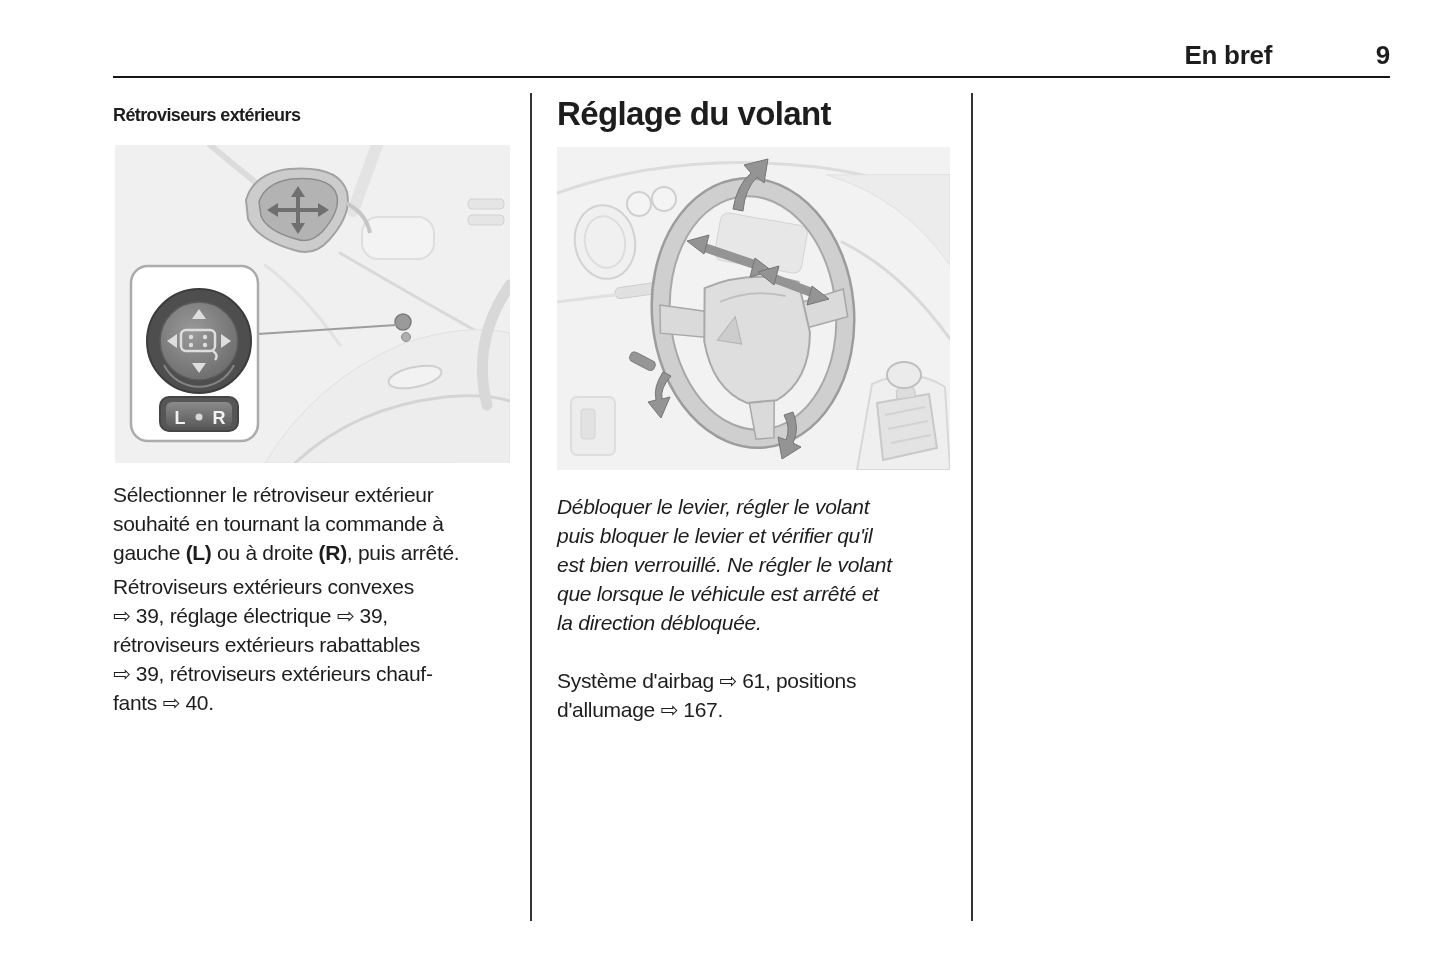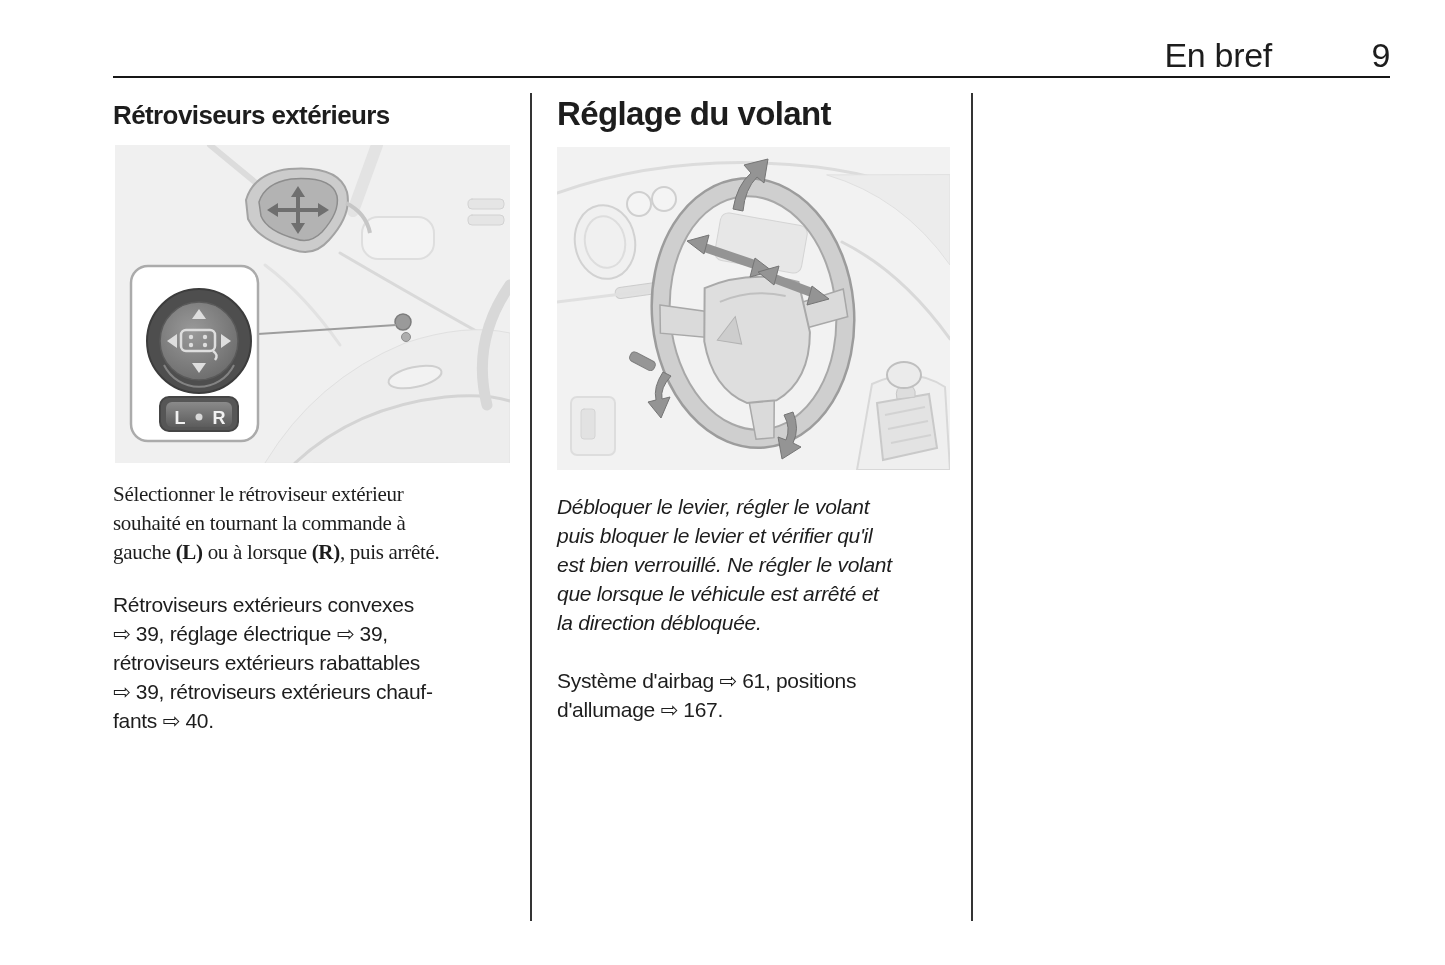--- a/index.html
+++ b/index.html
@@ -1,22 +1,22 @@
 <!DOCTYPE html>
 <html><head>
 <meta charset="utf-8">
 <style>
   * { margin:0; padding:0; box-sizing:border-box; }
   html,body { width:1445px; height:965px; background:#ffffff; }
   body { font-family:"Liberation Sans","DejaVu Sans",sans-serif; color:#1d1d1d; position:relative; overflow:hidden; }
   .abs { position:absolute; }
-  .hdr { font-weight:normal; font-size:34px; line-height:30px; letter-spacing:-0.3px;margin-left:48px; }
+  .hdr { font-weight:bold; font-size:26px; line-height:30px; letter-spacing:-0.3px;margin-left:48px; }
   .rule { background:#161616; }
   .vdiv { background:#343434; }
-  .h-sub { font-weight:bold; font-size:26px; line-height:32px; letter-spacing:-0.6px; }
+  .h-sub { font-weight:bold; font-size:18px; line-height:32px; letter-spacing:-0.6px; }
   .h-main { font-weight:bold; font-size:33px; line-height:38px; letter-spacing:-0.6px; }
   .para { font-size:21px; line-height:29px; letter-spacing:-0.3px; white-space:pre; color:#1d1d1d; }
   .b { font-weight:bold; }
   .illus { display:block; }
 </style>
 </head>
 <body>
 
 <div class="abs hdr" style="top:40px; right:173px;">En bref</div>
 <div class="abs hdr" style="top:40px; right:55px;">9</div>
@@ -103,25 +103,25 @@
         <rect x="45" y="252" width="78" height="34" rx="9" fill="#565656" stroke="#454545" stroke-width="2"></rect>
         <rect x="51" y="257" width="66" height="25" rx="6" fill="url(#rockg)"></rect>
         <text x="65" y="279" font-family="Liberation Sans, sans-serif" font-size="18" font-weight="bold" fill="#f2f2f2" text-anchor="middle">L</text>
         <circle cx="84" cy="272" r="3.5" fill="#d8d8d8"></circle>
         <text x="104" y="279" font-family="Liberation Sans, sans-serif" font-size="18" font-weight="bold" fill="#f2f2f2" text-anchor="middle">R</text>
       </g>
     </g>
   </svg>
 </div>
 
-<p class="abs para" style="left:113px; top:480px;font-family:Liberation Serif, serif;"><span>Sélectionner le rétroviseur extérieur
+<p class="abs para" style="left:113px; top:480px;"><span>Sélectionner le rétroviseur extérieur
 souhaité en tournant la commande à
-gauche </span><span class="b">(L)</span><span> ou à lorsque </span><span class="b">(R)</span><span>, puis arrêté.</span></p>
+gauche </span><span class="b">(L)</span><span> ou à droite </span><span class="b">(R)</span><span>, puis arrêté.</span></p>
 
-<p class="abs para" style="left:113px; top:572px;margin-top:18px;">Rétroviseurs extérieurs convexes
+<p class="abs para" style="left:113px; top:572px;">Rétroviseurs extérieurs convexes
 ⇨ 39, réglage électrique ⇨ 39,
 rétroviseurs extérieurs rabattables
 ⇨ 39, rétroviseurs extérieurs chauf-
 fants ⇨ 40.</p>
 
 <div class="abs h-main" style="left:557px; top:95px;">Réglage du volant</div>
 
 <div class="abs" style="left:557px; top:147px; width:393px; height:323px;">
   <svg class="illus" width="393" height="323" viewBox="0 0 393 323" xmlns="http://www.w3.org/2000/svg">
     <rect width="393" height="323" fill="#f2f2f2"></rect>

